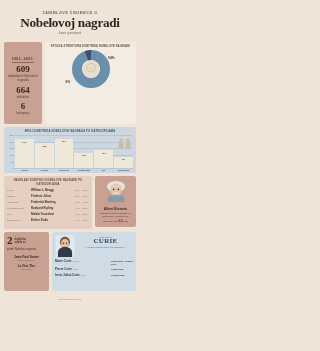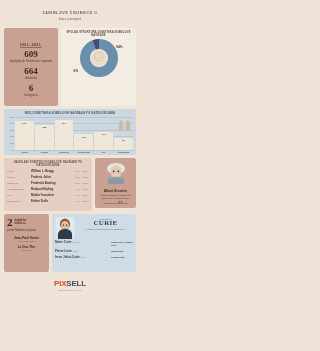--- a/index.html
+++ b/index.html
@@ -22,21 +22,21 @@
     font-size:13.2px; font-weight:700; color:#2f2620;
     letter-spacing:-.3px; line-height:1.05; margin-top:1px;
     font-family:"Liberation Serif", serif;
   }
   .subtitle { font-size:3.6px; color:#6d5a4c; margin-top:1.5px; letter-spacing:.2px; }
 
   
   .toprow { display:flex; gap:3px; padding:0 4px; margin-top:3px; }
 
   .statcard {
-    width:54px; background:#c9a193; border-radius:2px;
+    width:38px; background:#c9a193; border-radius:2px;
     padding:4px 3px 5px; text-align:center; color:#3c2b23;
   }
   .years {
     font-size:3.6px; font-weight:700; letter-spacing:.3px;
     border-bottom:.6px solid #8c6a5c; display:inline-block;
     padding-bottom:.5px; margin-bottom:2px; color:#54382d;
   }
   .bignum { font-size:9px; font-weight:700; line-height:1; color:#3b2a22;
             font-family:"Liberation Serif", serif; }
   .statlbl { font-size:3.1px; line-height:1.25; margin:1px 0 3px; color:#5a4237; }
@@ -123,20 +123,21 @@
   .logo .sell { color:#3f5466; }
   .logo-sub { font-size:2.2px; color:#8a7868; letter-spacing:.2px; margin-top:.5px; }
 </style>
 </head>
 <body>
 
 <div class="page">
 
   <div class="header">
     <div class="kicker">ZANIMLJIVE ČINJENICE O</div>
+    <div class="title">Nobelovoj nagradi</div>
     <div class="subtitle">kroz povijest</div>
   </div>
 
   <div class="toprow">
 
     <div class="statcard">
       <div class="years">1901.-2021.</div>
       <div class="bignum">609</div>
       <div class="statlbl">dodijeljenih Nobelovih nagrada</div>
       <div class="bignum">664</div>
@@ -338,17 +339,16 @@
         <div class="cname">
           <span>Irene Joliot-Curie</span>
           <span class="crel">(kćer)</span>
         </div>
         <div class="cprize">Kemija 1935.</div>
       </div>
     </div>
   </div>
 
   <div class="footer">
-    <div class="logo"><span class="pix">PIX</span><span class="sell">SELL</span></div>
     <div class="logo-sub">www.NobelPrize.org</div>
   </div>
 
 </div>
 
 </body></html>

